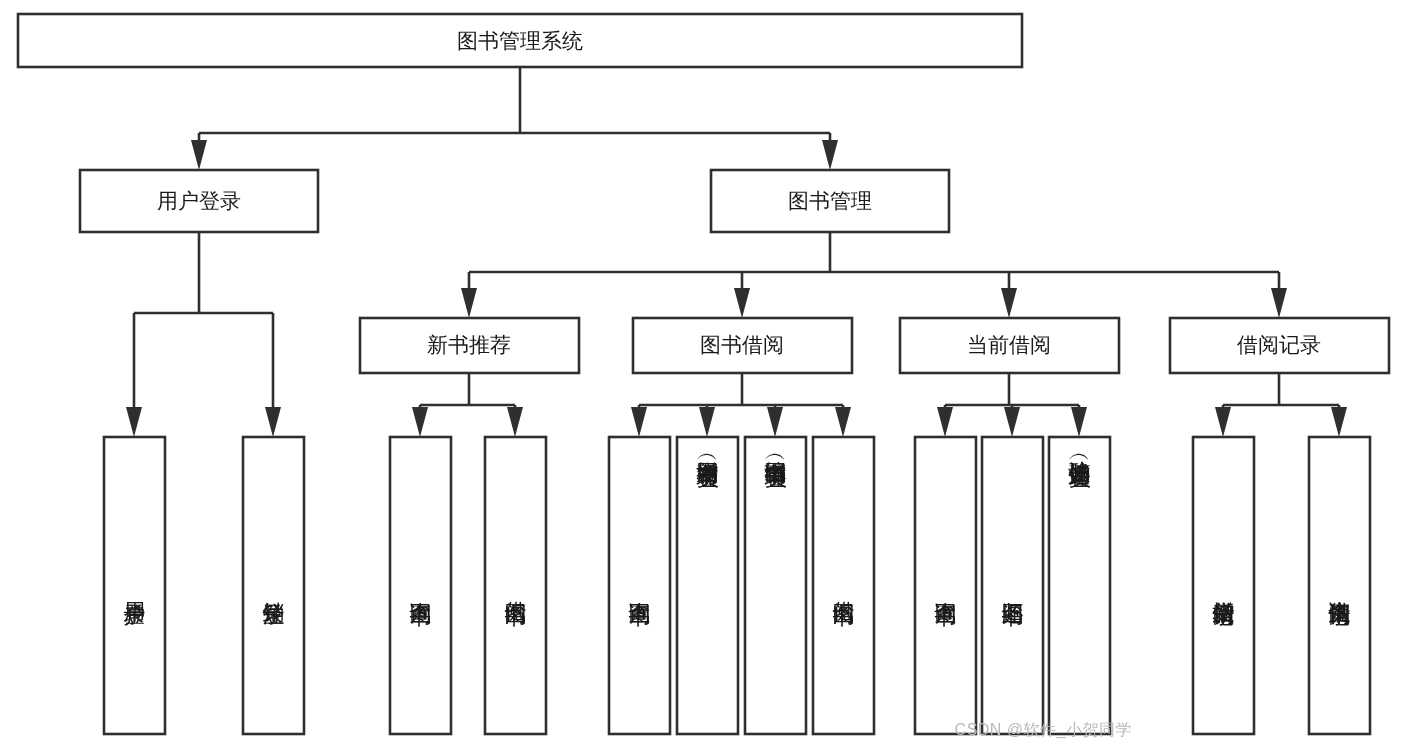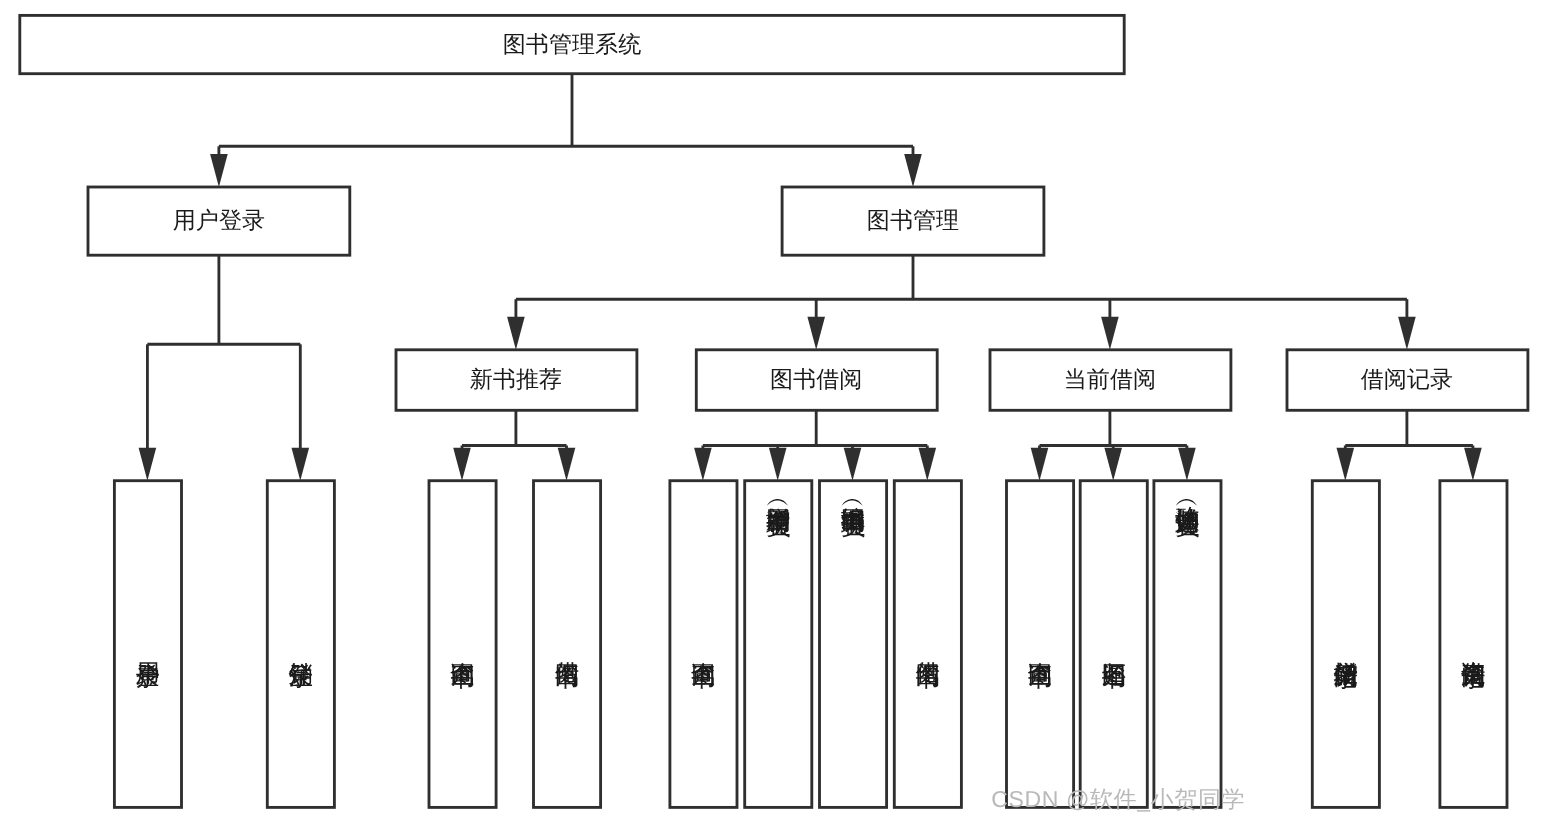--- a/index.html
+++ b/index.html
@@ -62,21 +62,21 @@
     align-items: center;
     justify-content: center;
     white-space: nowrap;
     pointer-events: none;
   }
   .watermark {
     position: absolute;
     right: 8px;
     bottom: 6px;
     font-family: "Liberation Sans", "DejaVu Sans", sans-serif;
-    font-size: 21px;
+    font-size: 16px;
     color: #b9b9b9;
     letter-spacing: 0.5px;
     white-space: nowrap;
   }
 </style>
 </head>
 <body>
 
 <div id="diagram-root">
 

